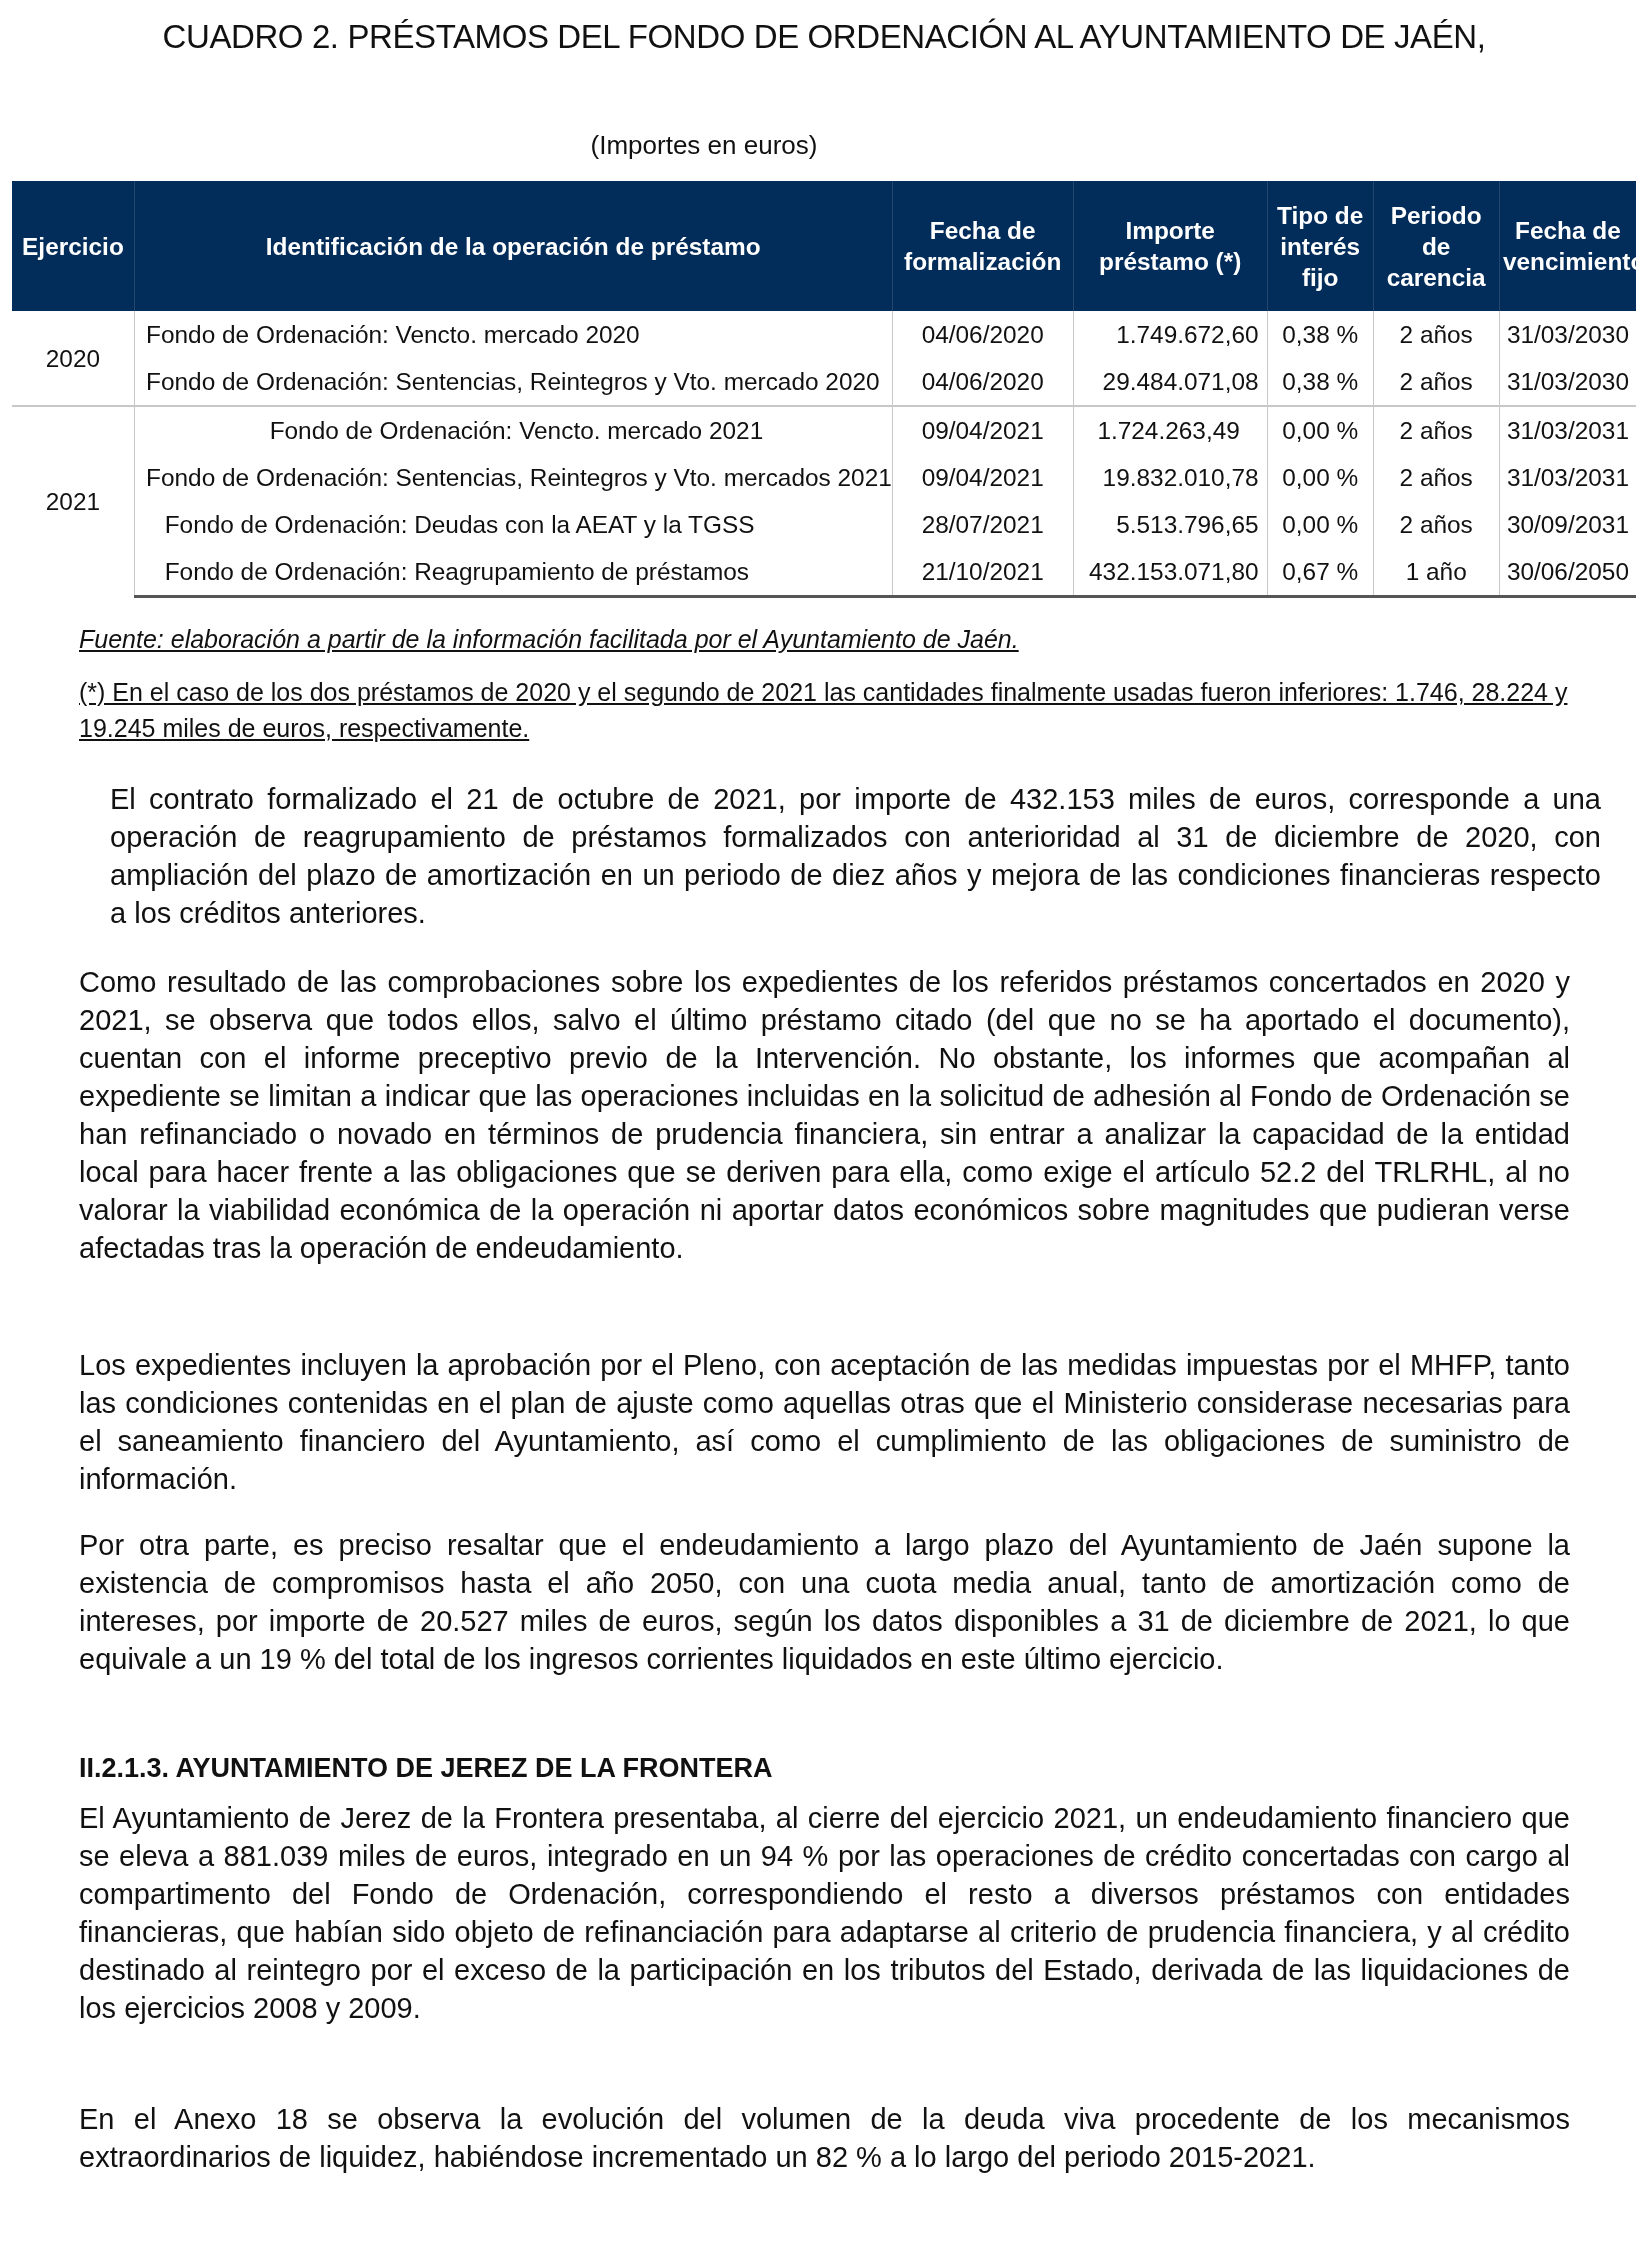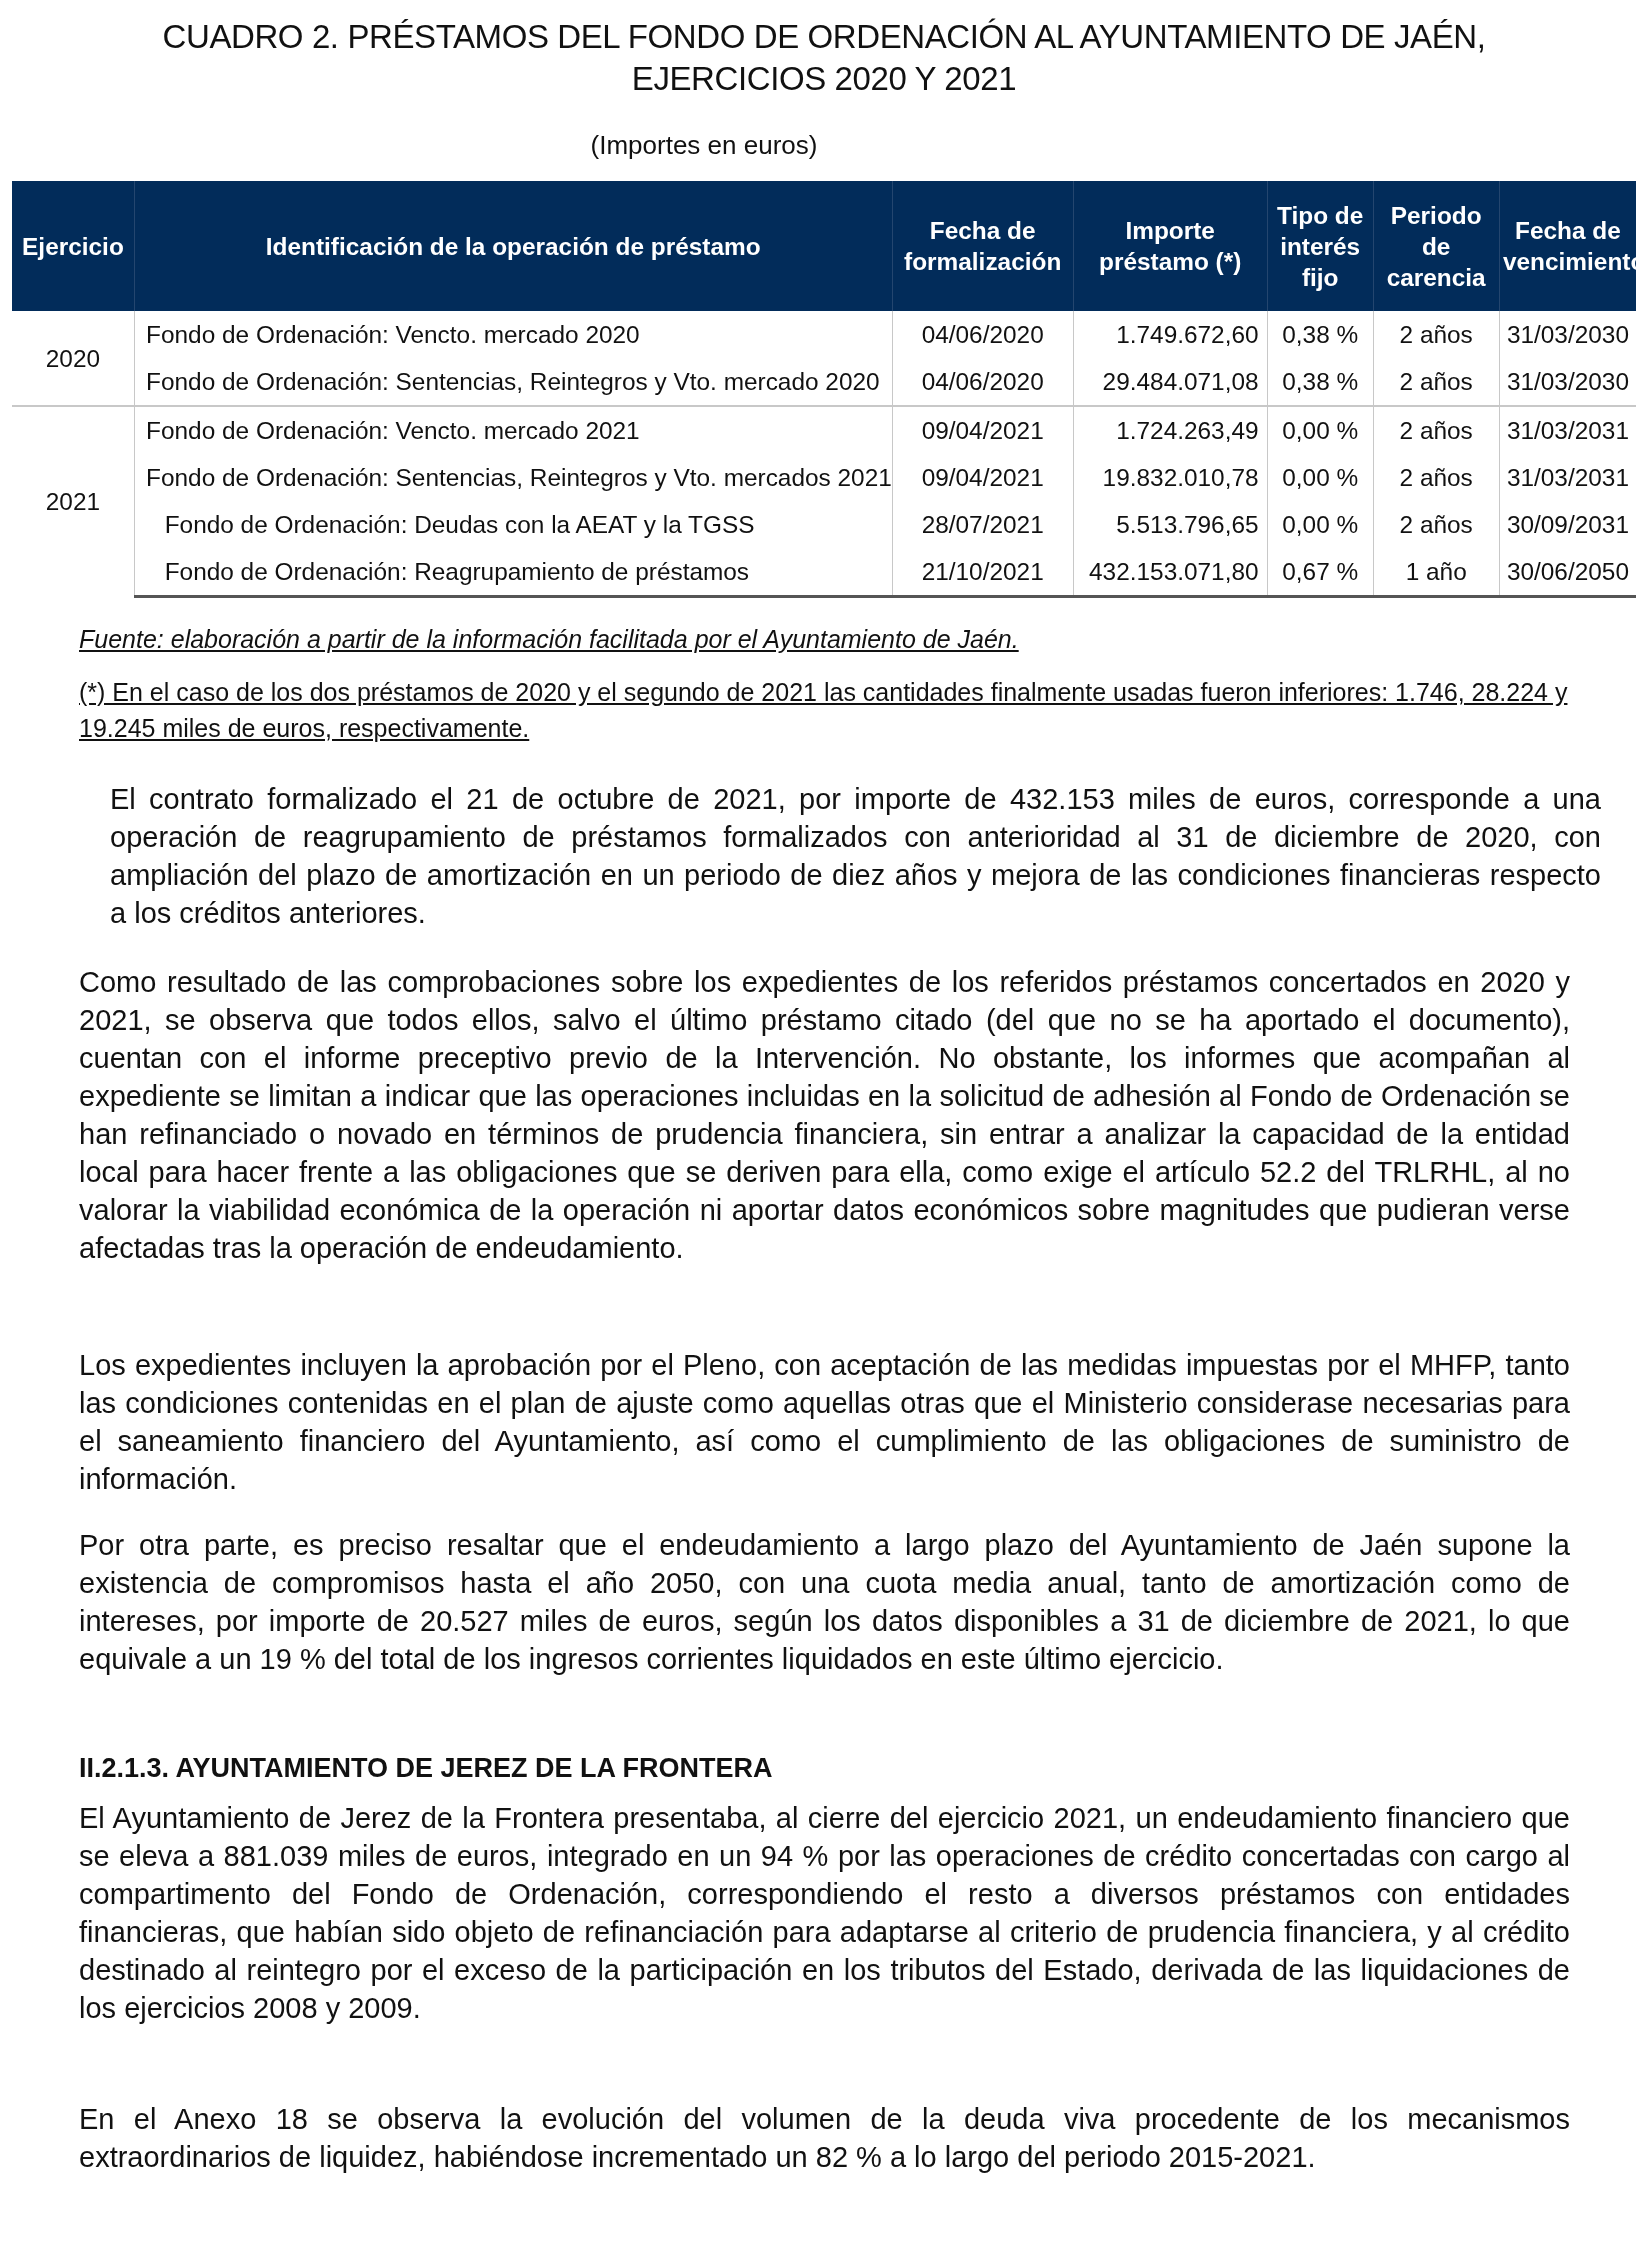--- a/index.html
+++ b/index.html
@@ -35,21 +35,21 @@
   table.loans th:first-child { border-left: none; }
   table.loans td {
     height: 47px; line-height: 29px; padding: 0 4.9px; vertical-align: middle;
     border-left: 1.6px solid #c8c8c8; white-space: nowrap;
   }
   table.loans td.year { border-left: none; text-align: center; }
   table.loans td.desc { text-align: left; padding-left: 11.4px; }
   table.loans td.desc.ind { padding-left: 30px; }
   table.loans td.c { text-align: center; }
   table.loans td.r { text-align: right; padding-right: 8.1px; }
-  table.loans tr.group-start td { border-top: 2.4px solid #c8c8c8; }
+  table.loans tr.group-start td { border-top: 2.4px solid #c8c8c8; text-align: center; }
   table.loans tr.last td { border-bottom: 3.3px solid #555555; }
   .note {
     position: absolute; left: 79px; width: 1491px;
     font-size: 25px; line-height: 36px; text-decoration: underline;
   }
   .note.italic { font-style: italic; }
   .para {
     position: absolute; left: 79px; width: 1491px;
     font-size: 29px; line-height: 38px; text-align: justify;
   }
@@ -58,21 +58,20 @@
     font-size: 27px; line-height: 36px; font-weight: bold;
   }
 </style>
 </head>
 <body>
 
 <div class="page">
 
   <div class="title">
     <div>CUADRO 2. PRÉSTAMOS DEL FONDO DE ORDENACIÓN AL AYUNTAMIENTO DE JAÉN,</div>
-    <div>EJERCICIOS 2020 Y 2021</div>
   </div>
 
   <div class="units">(Importes en euros)</div>
 
   <table class="loans">
     <colgroup>
       <col style="width:122px">
       <col style="width:758px">
       <col style="width:181px">
       <col style="width:194px">

